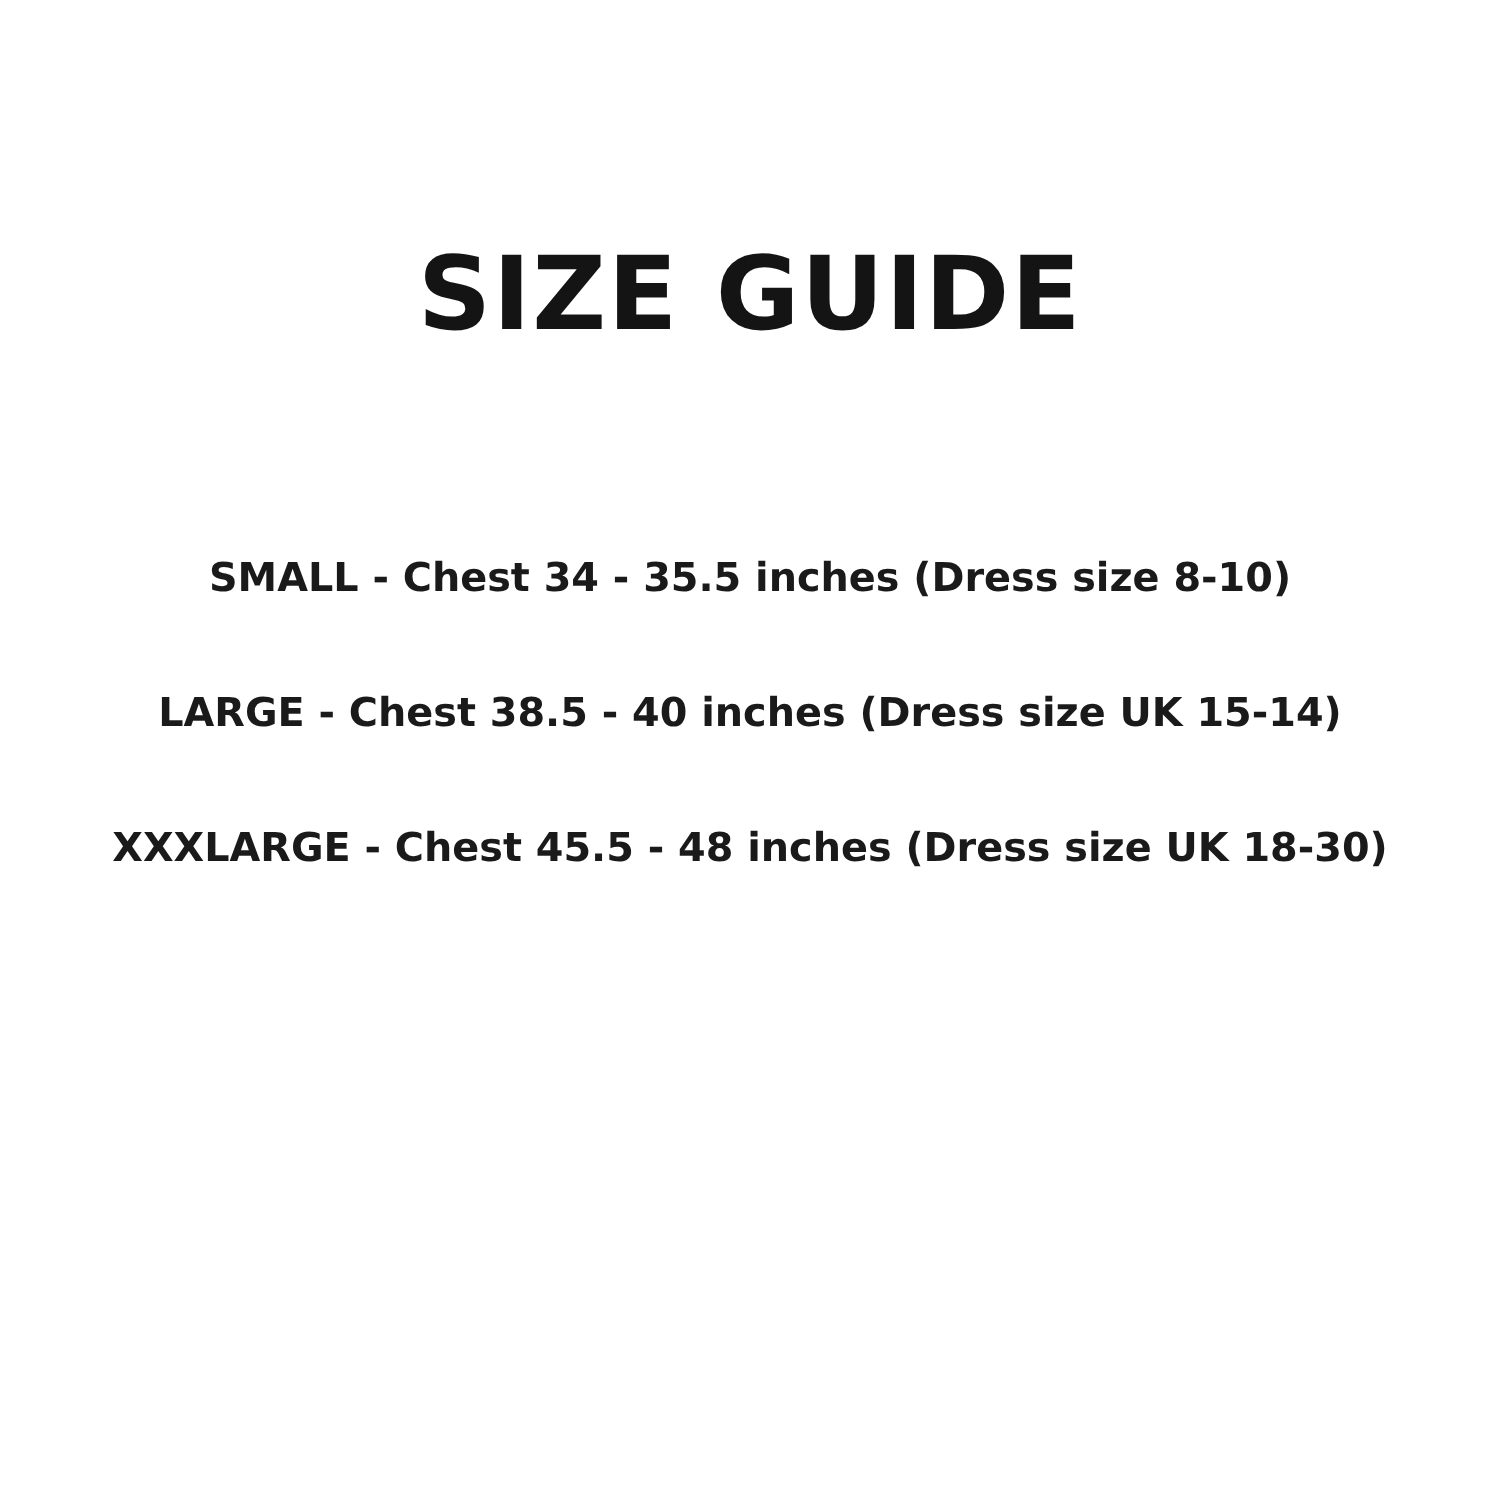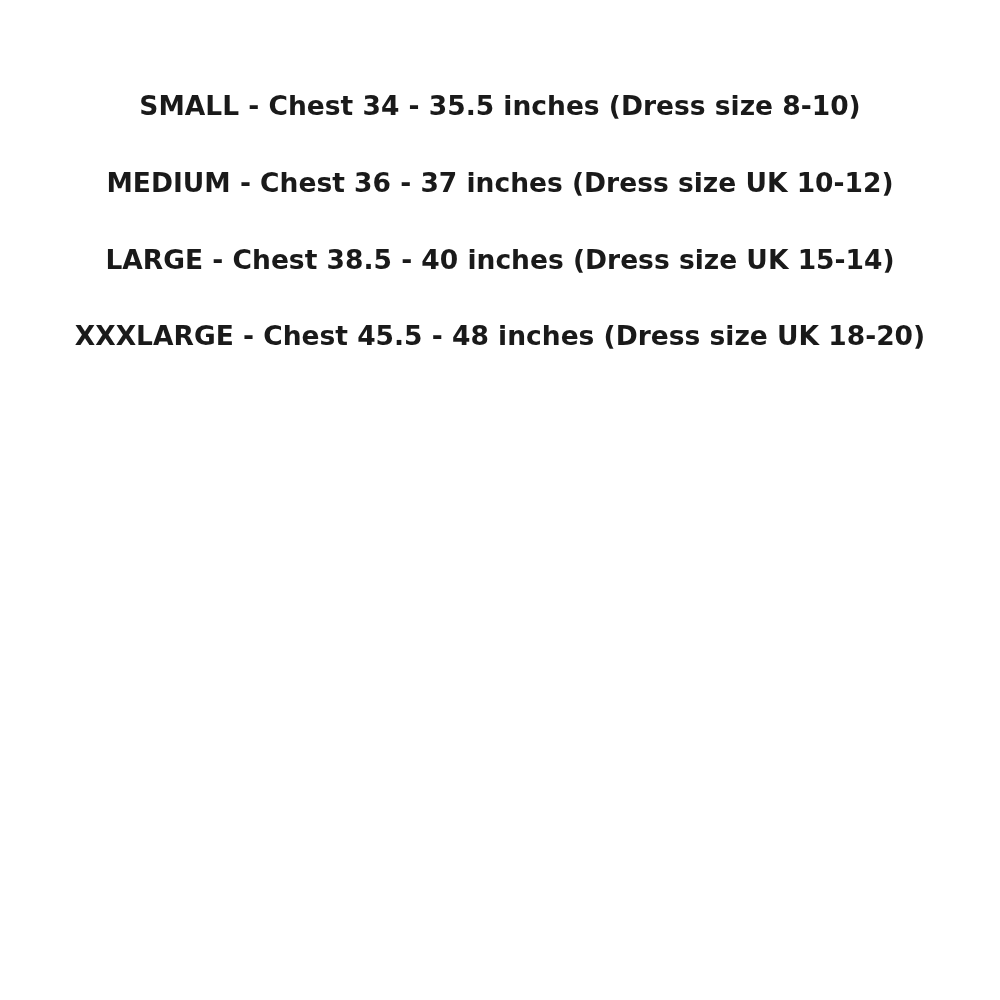--- a/index.html
+++ b/index.html
@@ -31,40 +31,41 @@
     line-height: 1.1;
     color: #141414;
     text-align: center;
   }
   .size-list {
     margin-top: 90px;
     width: 100%;
     display: flex;
     flex-direction: column;
     align-items: center;
+    gap: 13px;
   }
   .size-row {
     font-size: 26.5px;
     font-weight: bold;
     color: #1a1a1a;
     text-align: center;
     line-height: 1.2;
     margin-bottom: 45px;
     white-space: nowrap;
   }
   .size-row:last-child {
     margin-bottom: 0;
   }
 </style>
 </head>
 <body>
 
 <div class="page">
 
+  <h1 class="title">SIZE GUIDE</h1>
 
   <div class="size-list">
     <div class="size-row">SMALL - Chest 34 - 35.5 inches (Dress size 8-10)</div>
-    <div class="size-row">MEDIUM - Chest 36 - 37 inches (Dress size UK 10-12)</div>
     <div class="size-row">LARGE - Chest 38.5 - 40 inches (Dress size UK 15-14)</div>
-    <div class="size-row">XXXLARGE - Chest 45.5 - 48 inches (Dress size UK 18-20)</div>
+    <div class="size-row">XXXLARGE - Chest 45.5 - 48 inches (Dress size UK 18-30)</div>
   </div>
 
 </div>
 
 </body></html>

